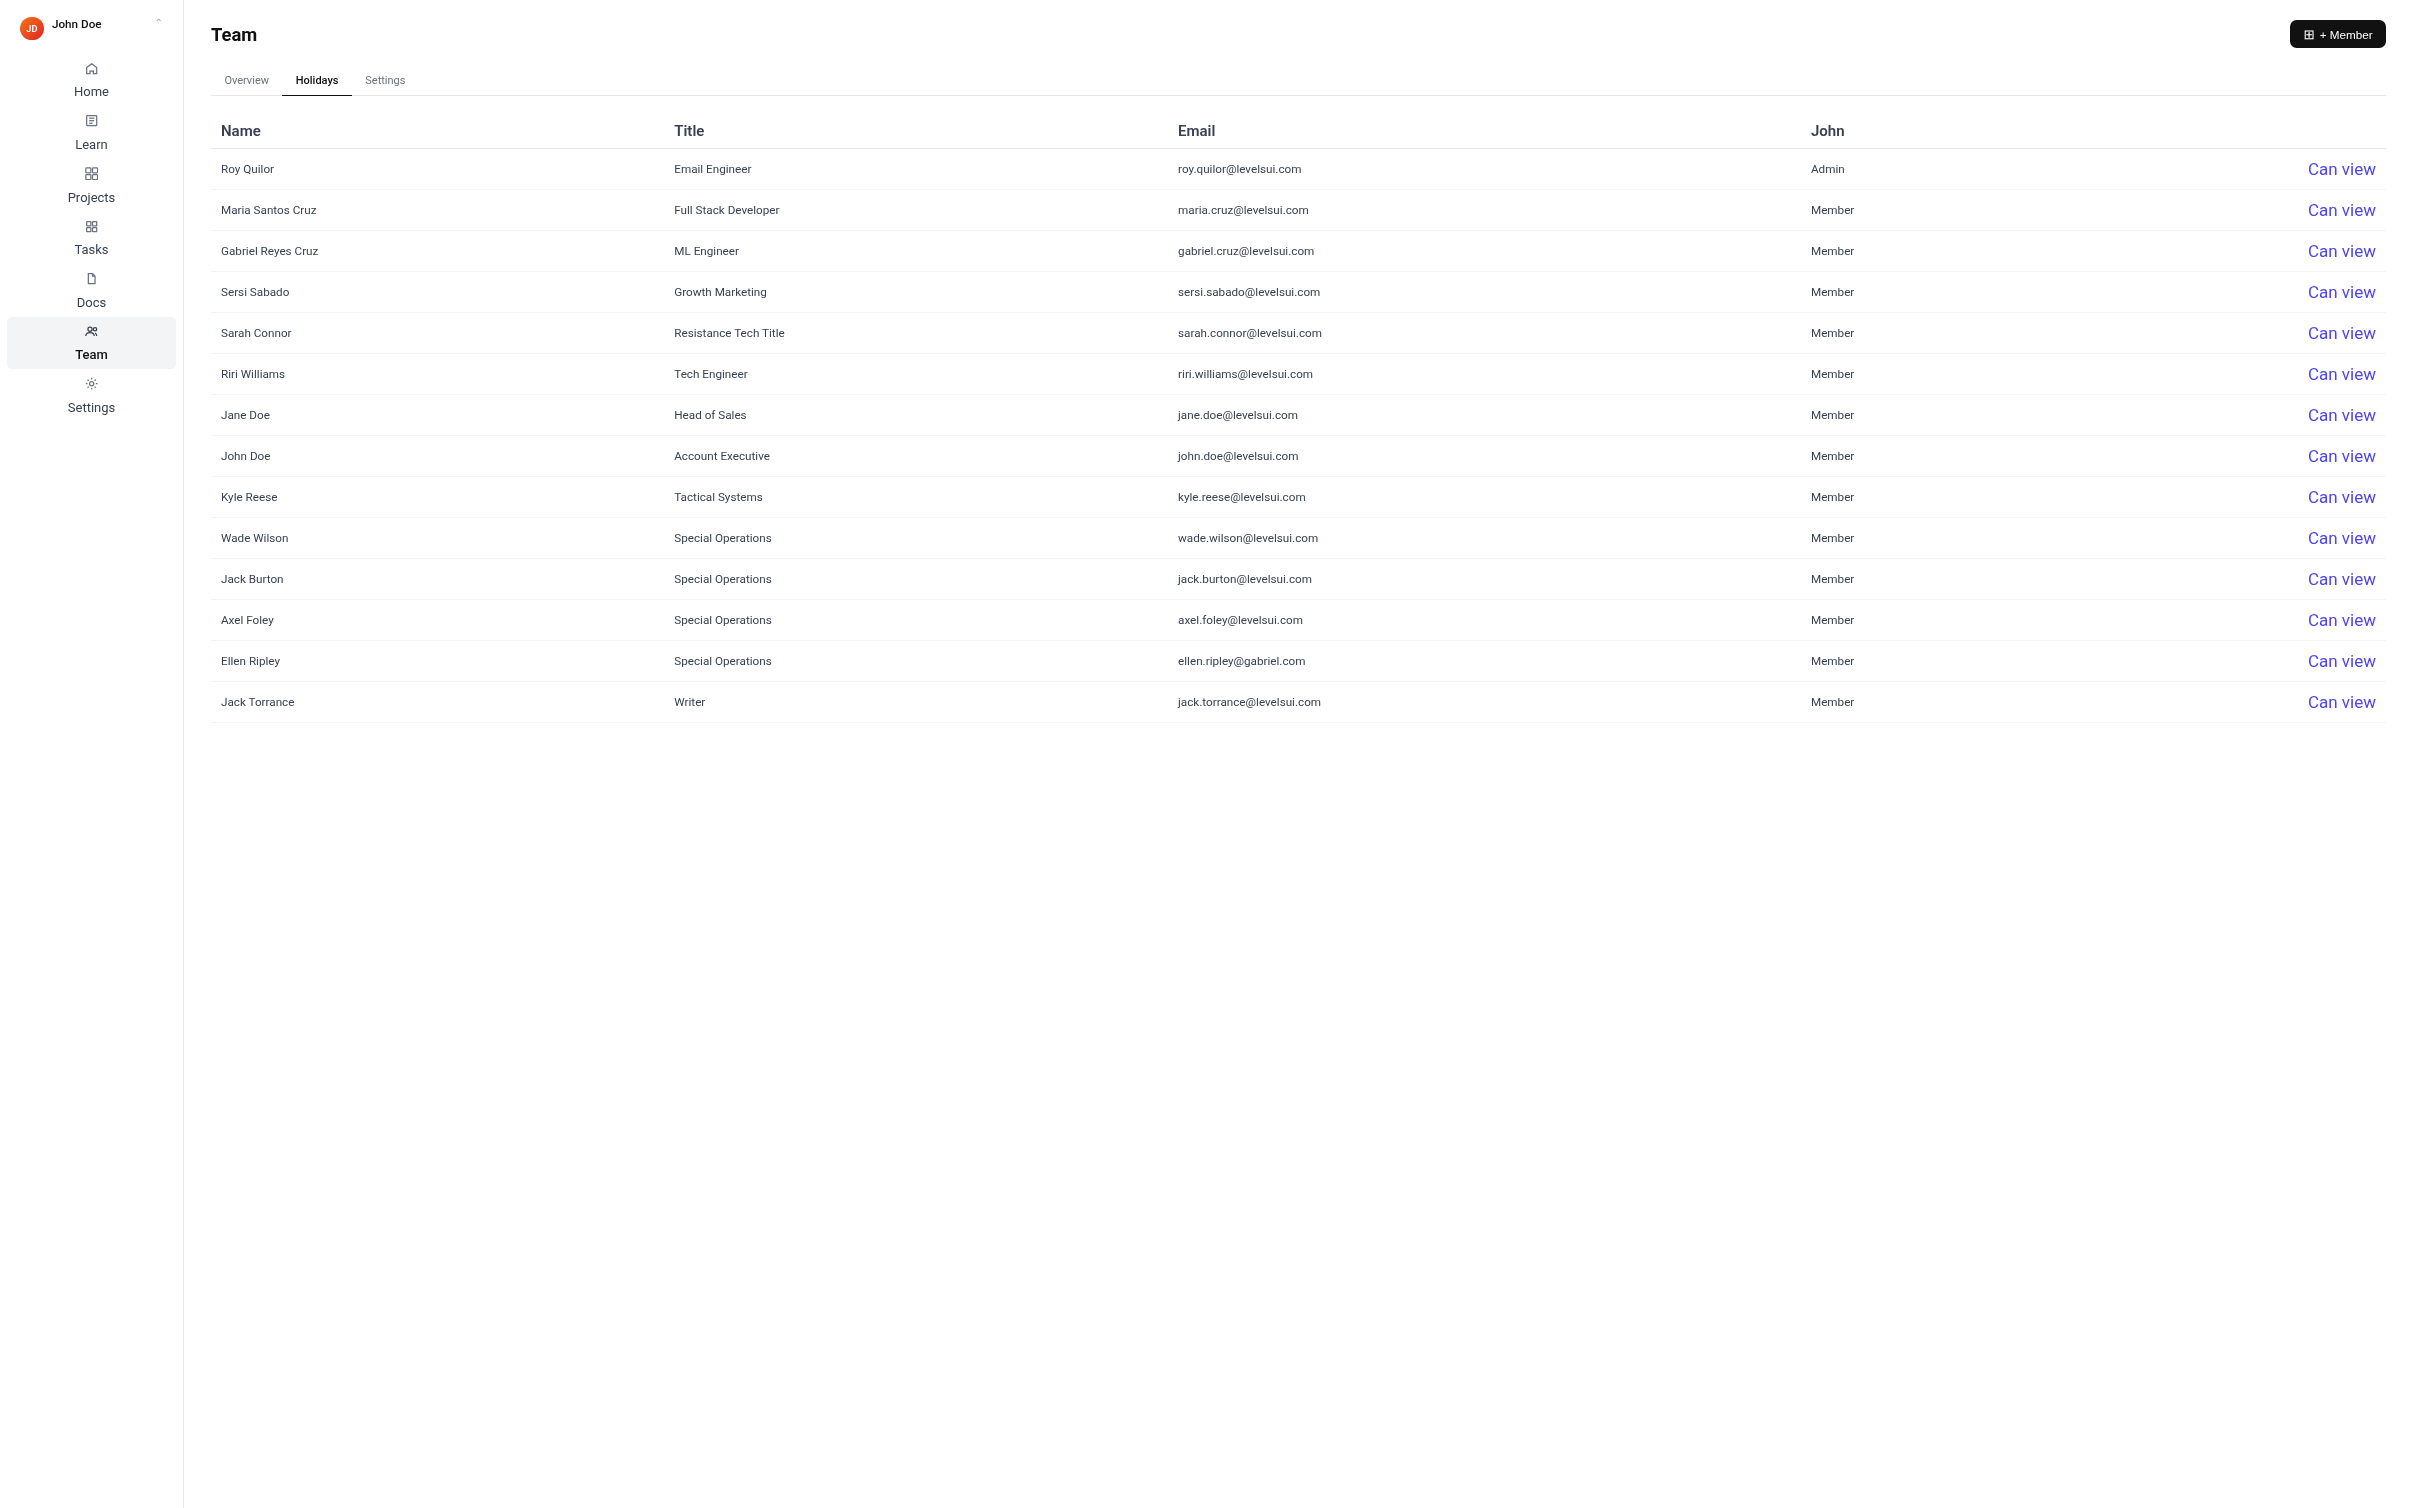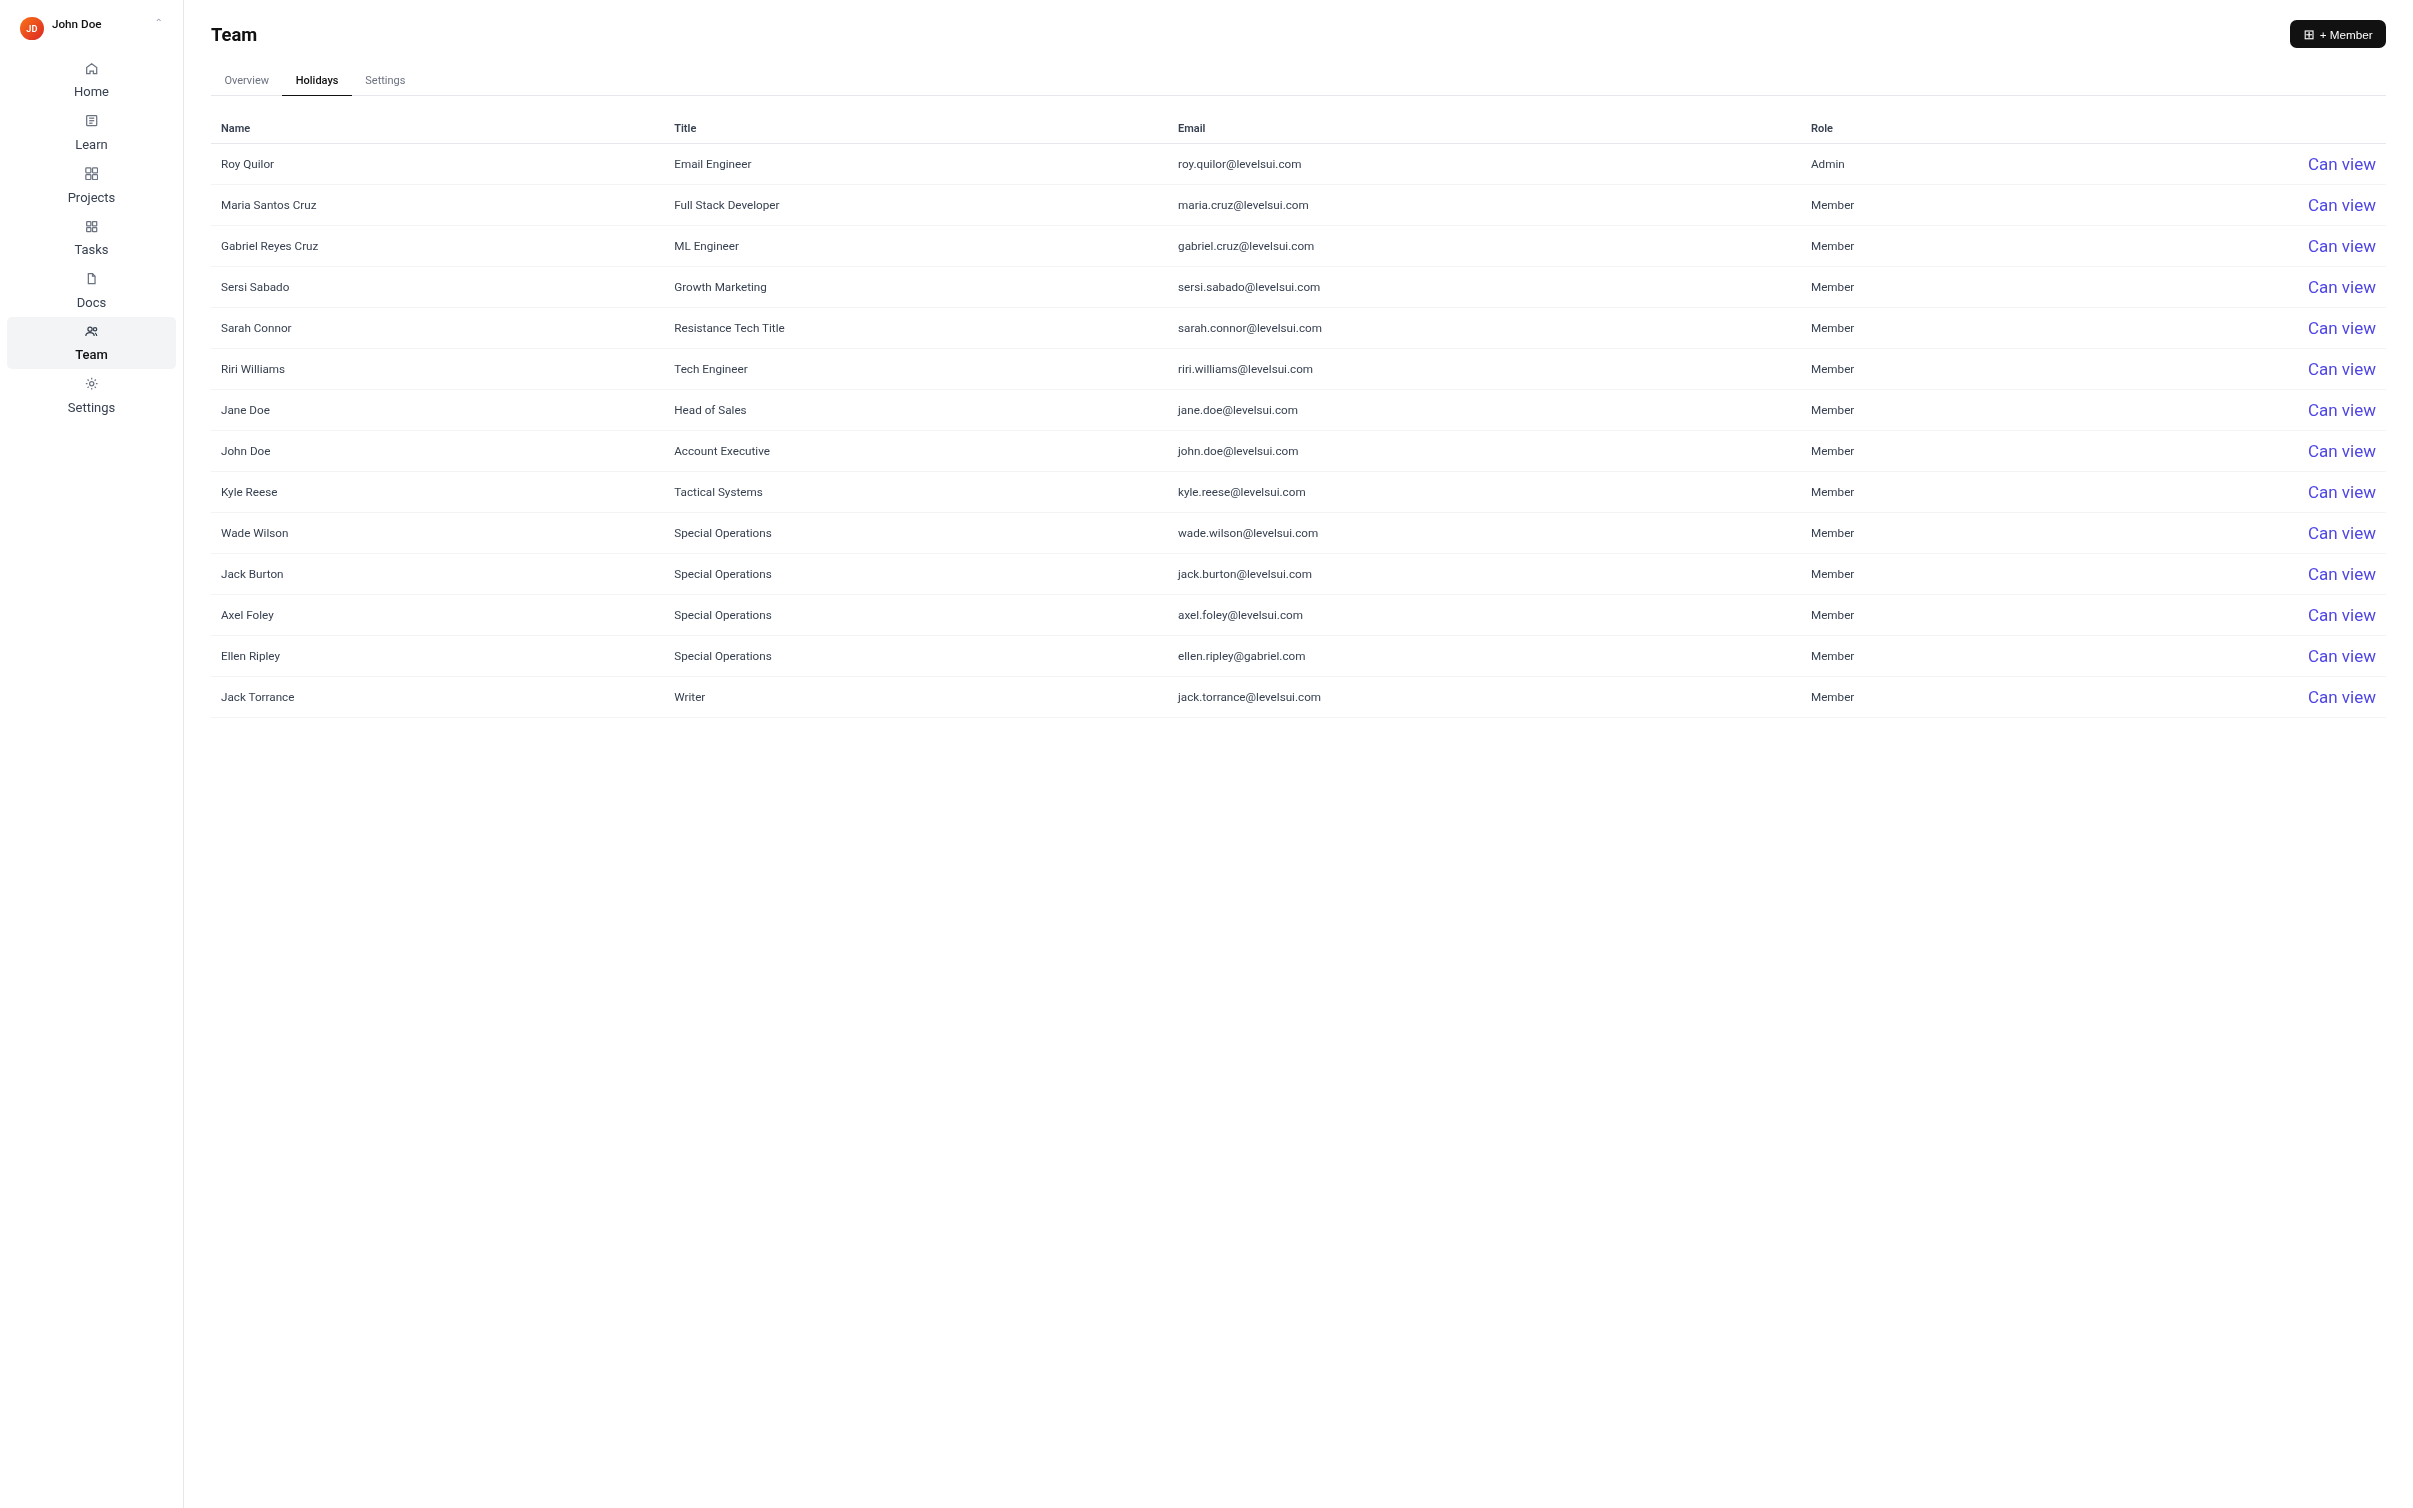--- a/index.html
+++ b/index.html
@@ -152,21 +152,21 @@
       overflow-y: auto;
       flex: 1;
     }
     table {
       width: 100%;
       border-collapse: collapse;
     }
     thead th {
       text-align: left;
       padding: 8.4px 10px;
-      font-size: 11px;
+      font-size: 15px;
       font-weight: 600;
       color: #374151;
       border-bottom: 0.8px solid #e5e7eb;
     }
     tbody tr {
       border-bottom: 0.8px solid #f3f4f6;
     }
     tbody td {
       padding: 10px 10px;
       font-size: 11.7px;
@@ -280,21 +280,21 @@
       <div class="tab">Settings</div>
     </div>
 
   <div class="table-container">
     <table>
       <thead id="table-head">
           <tr>
             <th>Name</th>
             <th>Title</th>
             <th>Email</th>
-            <th>Role</th>
+            <th>John</th>
             <th></th>
           </tr>
         </thead>
       <tbody id="table-body">
           <tr>
             <td>Roy Quilor</td>
             <td>Email Engineer</td>
             <td>roy.quilor@levelsui.com</td>
             <td>Admin</td>
             <td class="can-view-link">Can view</td>

